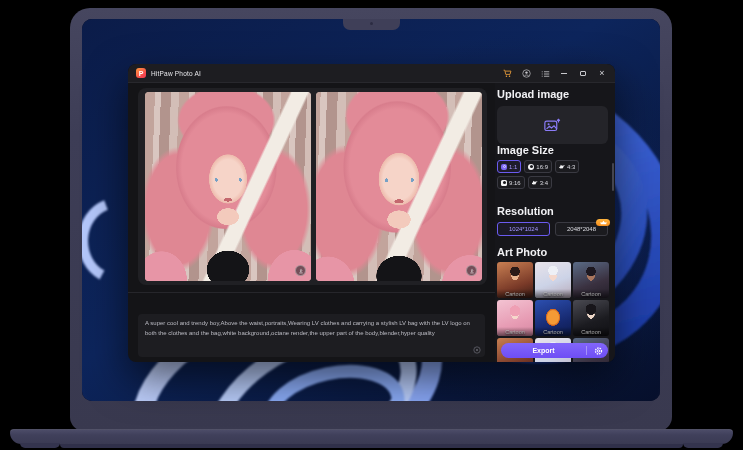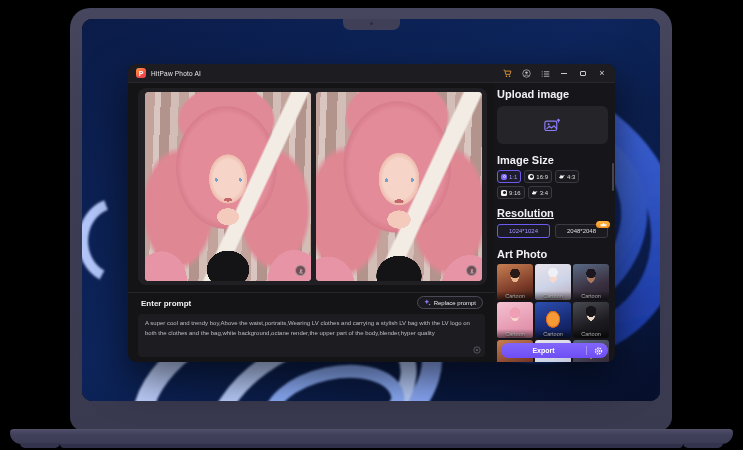--- a/index.html
+++ b/index.html
@@ -74,36 +74,36 @@
   .replace-btn span{font-size:6px;color:#e6e6ea;}
   .prompt-box{position:absolute;left:10px;top:231px;width:347px;height:43px;background:#1d1d21;border-radius:4px;}
   .prompt-text{padding:5px 7px;font-size:6px;line-height:1.65;color:#bcbcc4;}
   .clear-ic{position:absolute;right:4px;bottom:3px;cursor:pointer;display:flex;}
 
   
   .sec-label{font-size:11px;font-weight:bold;color:#f1f1f4;}
   .lab-upload{margin-top:5px;}
   .upload-box{margin-top:6px;width:111px;height:38px;background:#242429;border-radius:6px;
               display:flex;align-items:center;justify-content:center;cursor:pointer;}
-  .lab-size{margin-top:10px;}
+  .lab-size{}
   .chips{margin-top:4px;width:111px;display:flex;flex-wrap:wrap;gap:3px;}
   .chip{height:13px;display:inline-flex;align-items:center;gap:2px;padding:0 3px;border-radius:3px;
         background:#1b1b1f;border:1px solid #3a3a42;cursor:pointer;}
   .chip span.t{font-size:6px;color:#dcdce2;}
   .chip.sel{border-color:#6b5bf0;background:rgba(124,104,250,.08);}
   .chip.sel span.t{color:#a496ff;}
   .ic{display:inline-block;width:6px;height:6px;position:relative;flex:none;}
   .ic-insta{background:#7c68f3;border-radius:2px;}
   .ic-insta::after{content:"";position:absolute;inset:1.5px;border-radius:50%;border:1px solid #ddd7ff;}
   .ic-circle{background:#f4f4f6;border-radius:50%;}
   .ic-circle::after{content:"";position:absolute;inset:1.5px;border-radius:50%;background:#1b1b1f;}
   .ic-bird{background:#f4f4f6;clip-path:polygon(0 62%,18% 48%,30% 22%,48% 38%,100% 30%,72% 55%,66% 78%,26% 84%,8% 76%);}
   .ic-cam{background:#f4f4f6;border-radius:1.5px;}
   .ic-cam::after{content:"";position:absolute;inset:1.5px;border-radius:50%;background:#1b1b1f;}
-  .lab-res{margin-top:8px;text-decoration:underline;}
+  .lab-res{margin-top:16px;}
   .res-row{margin-top:5px;display:flex;gap:5px;}
   .res-btn{position:relative;width:53px;height:14px;border-radius:3px;background:#1b1b1f;border:1px solid #3a3a42;
            display:flex;align-items:center;justify-content:center;font-size:6px;color:#dcdce2;cursor:pointer;}
   .res-btn.sel{border-color:#6b5bf0;color:#a496ff;background:rgba(124,104,250,.06);}
   .vip{position:absolute;top:-4px;right:-3px;width:14px;height:7px;border-radius:4px;
        background:linear-gradient(180deg,#ffb53f,#f78f1e);display:flex;align-items:center;justify-content:center;}
   .lab-art{margin-top:10px;}
   .grid{margin-top:4px;width:112px;display:grid;grid-template-columns:repeat(3,36px);grid-auto-rows:36px;gap:2px;}
   .thumb{position:relative;border-radius:3px;overflow:hidden;cursor:pointer;}
   .thumb-label{position:absolute;left:0;right:0;bottom:1px;text-align:center;font-size:5.5px;color:#eee;
@@ -251,30 +251,20 @@
             <span class="dl-chip">
               <svg viewBox="0 0 10 10" width="6" height="6">
                   <path d="M5 1.5v4.2M3.2 4.2 5 6 6.8 4.2M2.2 8.2h5.6" stroke="#fff" stroke-width="1" fill="none"></path>
                 </svg>
             </span>
           </div>
         </div>
 
         <div class="divider"></div>
 
-        <div class="prompt-head">
-          <span class="prompt-label">Enter prompt</span>
-          <button class="replace-btn">
-            <svg viewBox="0 0 10 10" width="7" height="7">
-                <path d="M4 .5 5 3 7.5 4 5 5 4 7.5 3 5 .5 4 3 3Z" fill="#8b7cf8"></path>
-                <circle cx="7.9" cy="7.9" r="1.1" fill="#8b7cf8"></circle>
-              </svg>
-            <span>Replace prompt</span>
-          </button>
-        </div>
 
         <div class="prompt-box">
           <div class="prompt-text">A super cool and trendy boy,Above the waist,portraits,Wearing LV clothes and carrying a stylish LV bag with the LV logo on both the clothes and the bag,white background,octane render,the upper part of the body,blender,hyper quality</div>
           <span class="clear-ic">
             <svg viewBox="0 0 10 10" width="8" height="8">
                 <circle cx="5" cy="5" r="4" fill="none" stroke="#6a6a73" stroke-width=".9"></circle>
                 <path d="M3.6 3.6l2.8 2.8M6.4 3.6 3.6 6.4" stroke="#6a6a73" stroke-width=".9"></path>
               </svg>
           </span>
         </div>

